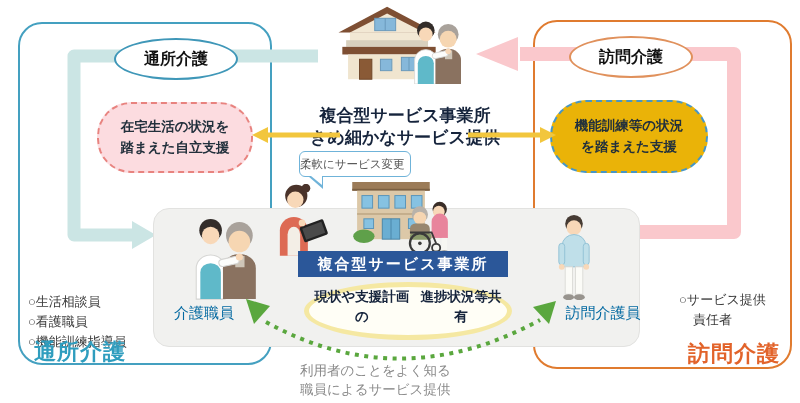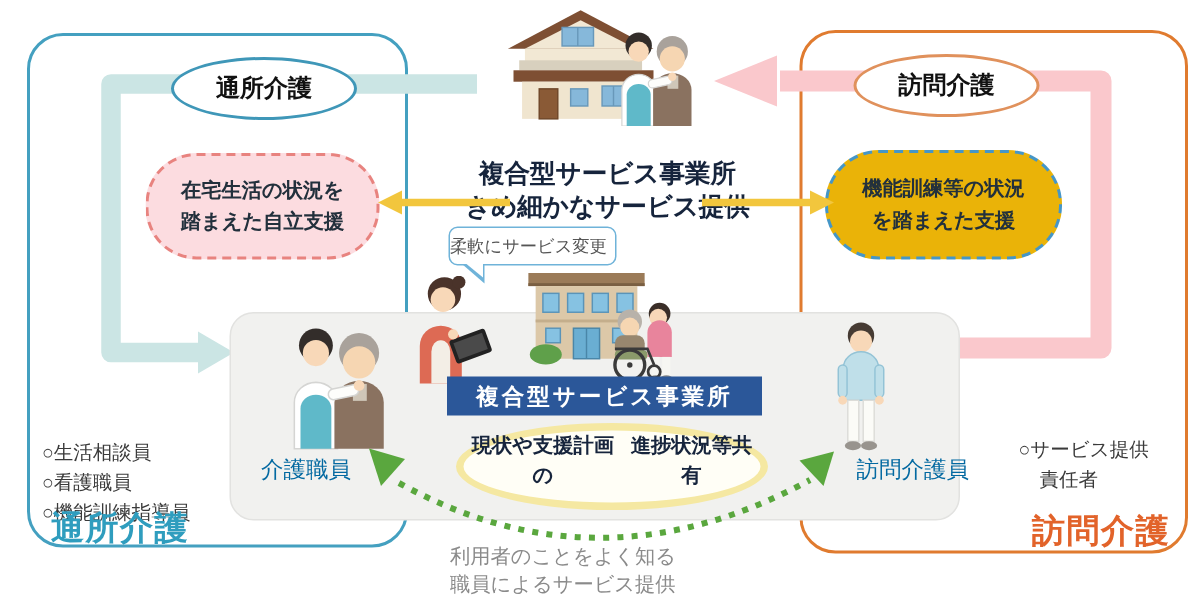--- a/index.html
+++ b/index.html
@@ -35,21 +35,21 @@
   .bubble::before{content:"";position:absolute;left:8px;bottom:-13px;width:0;height:0;border-style:solid;border-width:13px 0 0 15px;border-color:#6fb3d9 transparent transparent transparent;}
   .bubble::after{content:"";position:absolute;left:10.5px;bottom:-9px;width:0;height:0;border-style:solid;border-width:9px 0 0 11px;border-color:#fff transparent transparent transparent;}
 
   
   .office-panel{position:absolute;left:153px;top:208px;width:485px;height:137px;z-index:4;background:#f1f1ef;border:1px solid #e2e2e0;border-radius:16px;}
   .office-banner{position:absolute;left:298px;top:251px;width:210px;height:26px;z-index:5;background:#2b5799;color:#fff;font-size:15px;font-weight:bold;letter-spacing:2px;display:flex;align-items:center;justify-content:center;}
   .share-oval{position:absolute;left:304px;top:282px;width:198px;height:48px;z-index:5;background:#fffef6;border:5px solid #f5e8a2;border-radius:50%;text-align:center;font-size:13.5px;font-weight:bold;color:#16243c;line-height:1.45;display:flex;flex-direction:row;justify-content:center;}
 
   .worker-label{position:absolute;z-index:5;font-size:15px;color:#0369a1;}
   .worker-label.care{left:168px;top:304px;width:72px;text-align:center;}
-  .worker-label.visit{left:560px;top:304px;width:86px;text-align:right;}
+  .worker-label.visit{left:560px;top:304px;width:86px;text-align:center;}
 
   
   .staff-list{position:absolute;z-index:3;font-size:13px;color:#3a3a3a;line-height:1.55;}
   .staff-list.day{left:28px;top:292px;}
   .staff-list.visit{left:679px;top:290px;}
   .staff-list.visit .indent{margin-left:14px;}
 
   .zone-footer{position:absolute;z-index:3;font-size:22px;font-weight:bold;letter-spacing:1px;}
   .zone-footer.day{left:34px;top:337px;color:#2f9dbe;}
   .zone-footer.visit{left:688px;top:339px;color:#e2632a;}

